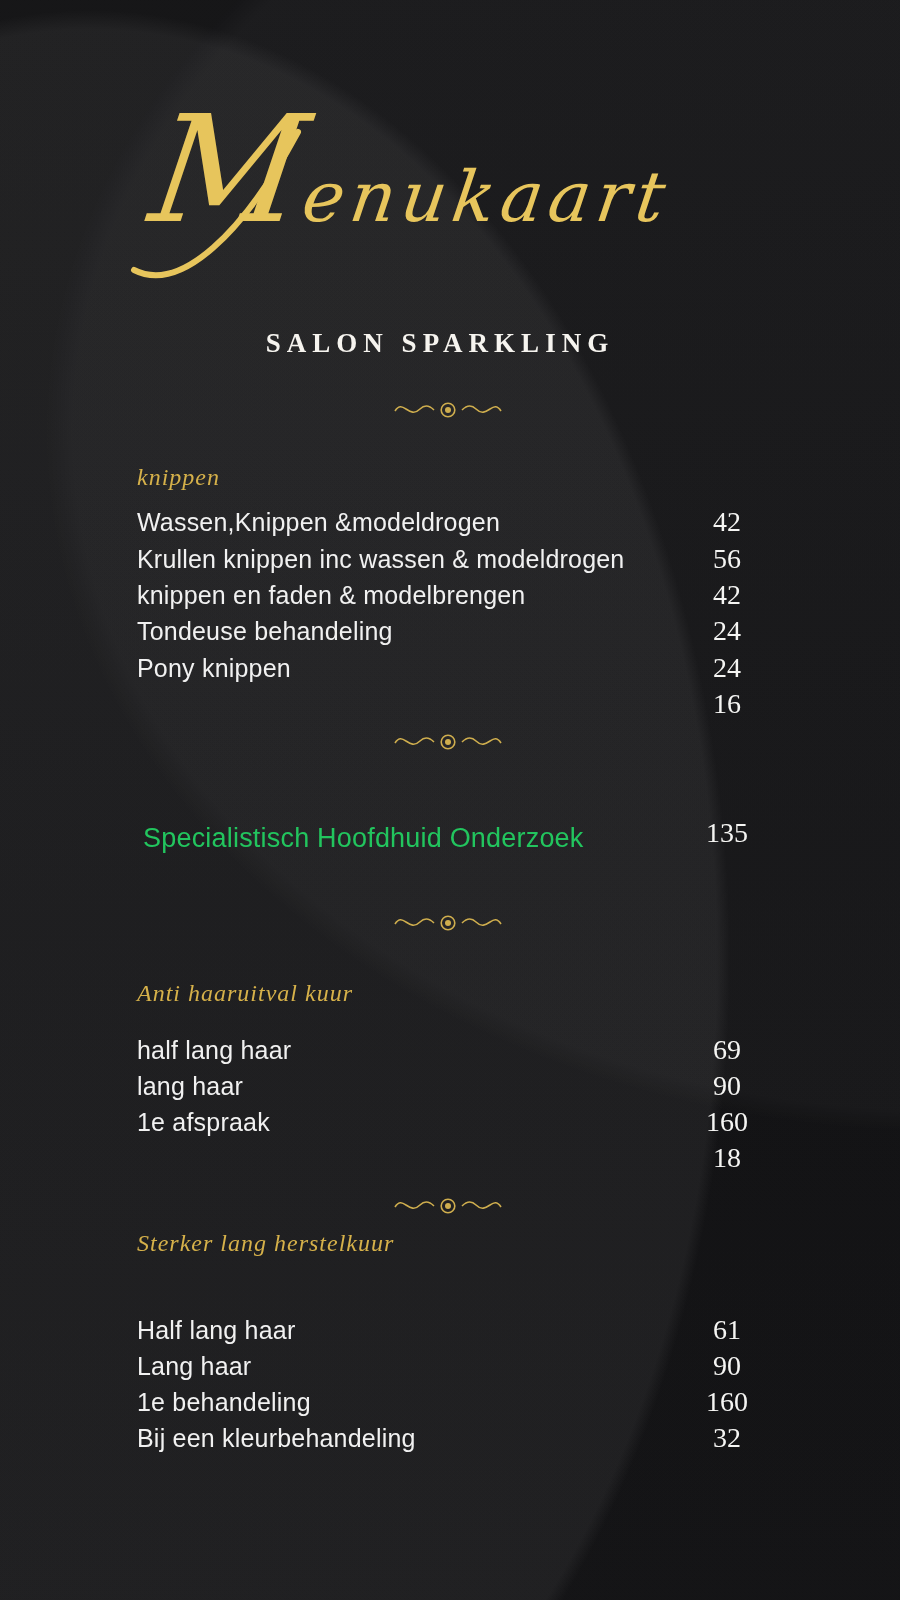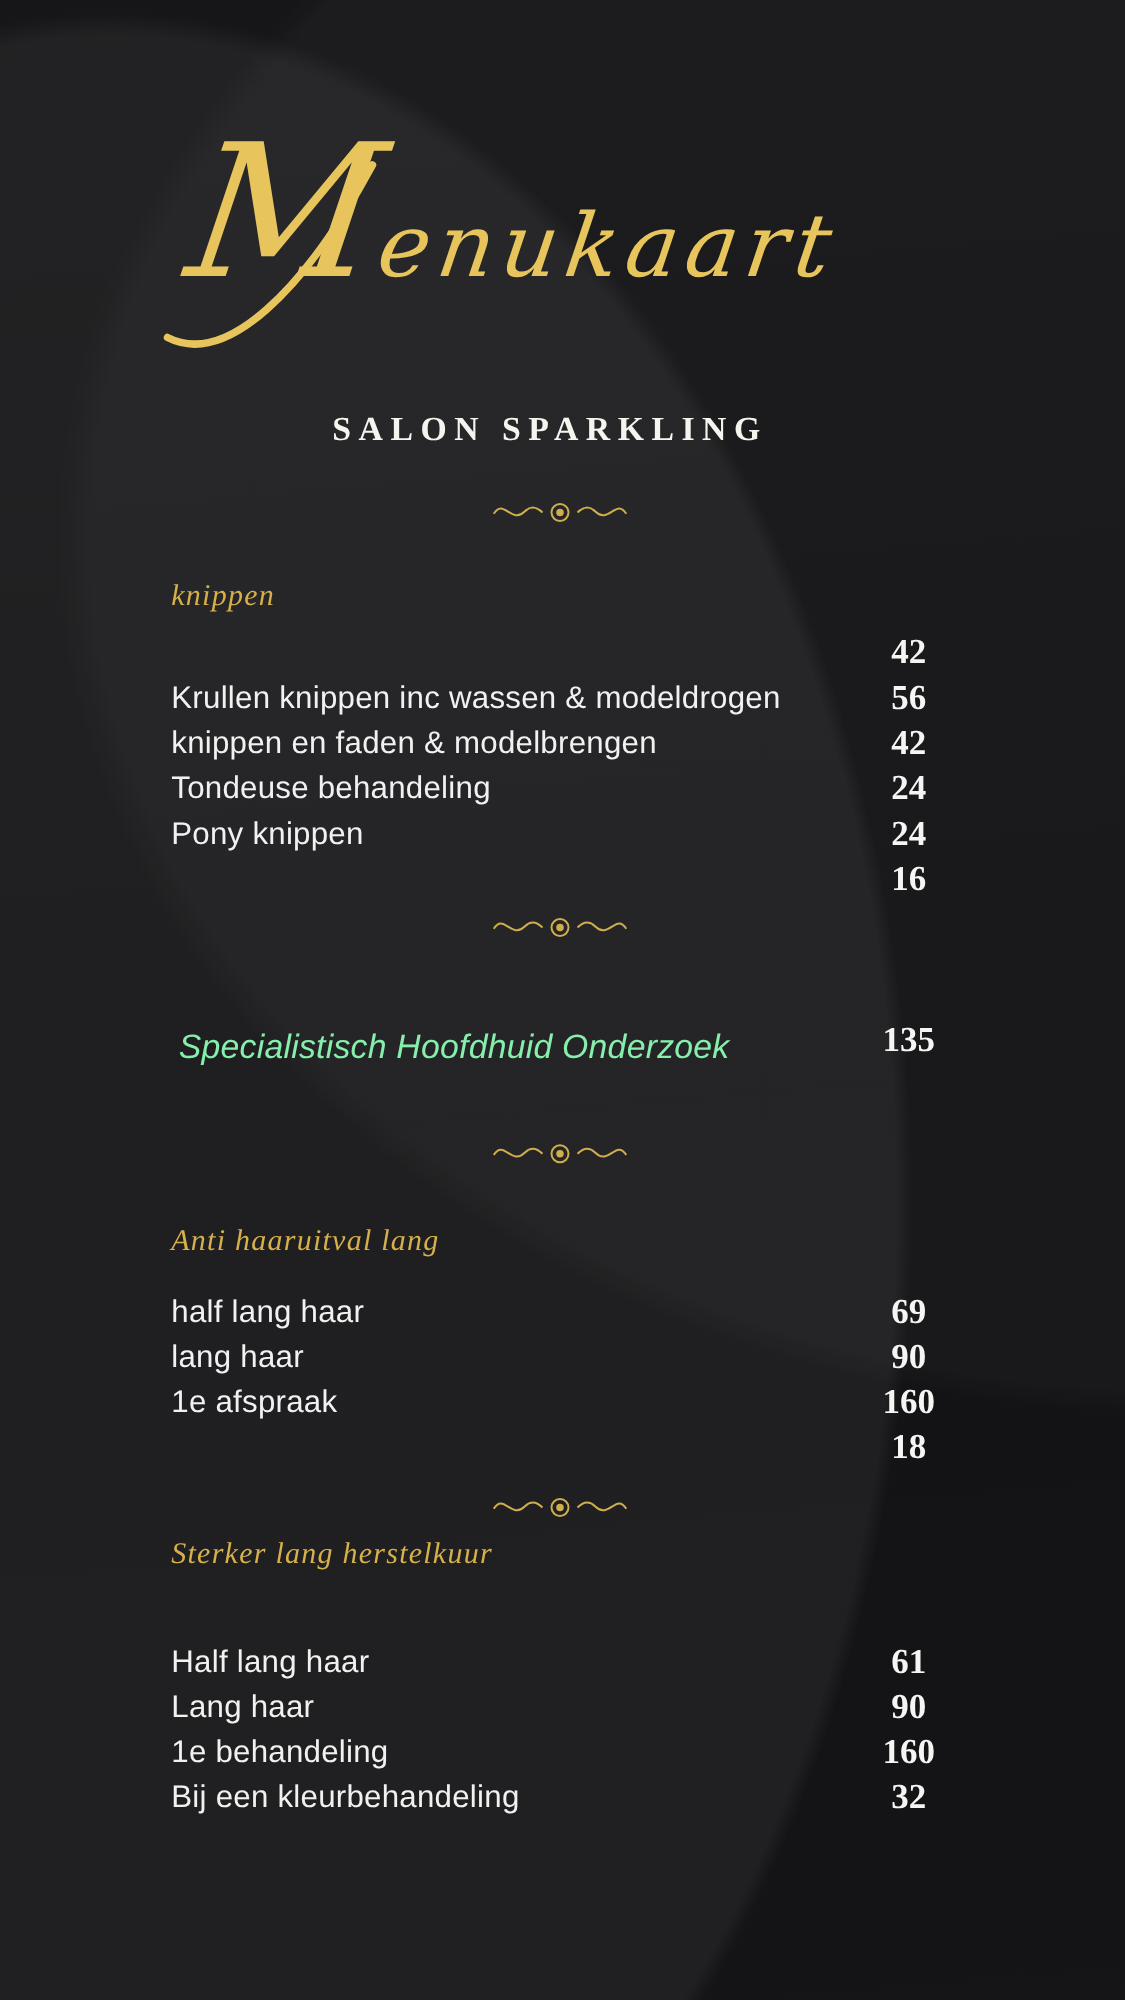--- a/index.html
+++ b/index.html
@@ -91,31 +91,29 @@
     letter-spacing: 0.2px;
     color: #f1f1f1;
   }
   .row .price {
     position: absolute; left: 679px; width: 96px; top: 50%;
     transform: translateY(-50%);
     text-align: center;
     font-family: "Liberation Serif", serif;
     font-size: 28px;
     color: #f5f5f3;
-    font-weight: bold;
   }
 
   
   .rows-special { top: 814px; }
   .rows-special .row { height: 48px; }
   .rows-special .label {
     left: 143px;
-    font-style: italic;
     font-size: 27px;
-    color: #86efac;
+    color: #22c55e;
   }
   .rows-special .price { top: calc(50% - 5px); }
 </style>
 </head>
 <body>
 
 <svg width="0" height="0" style="position:absolute" aria-hidden="true">
   <defs>
     <linearGradient id="goldL" x1="0" y1="0" x2="1" y2="0">
       <stop offset="0" stop-color="#c7a645" stop-opacity="0"></stop>
@@ -148,20 +146,21 @@
         <path d="M368,14 c-8,-13 -14,9 -25,-2 c-5,-5 -10,-3 -14,1"></path>
         <circle cx="315" cy="13" r="6.8"></circle>
         <circle cx="315" cy="13" r="3" fill="#cfae4e" stroke="none"></circle>
       </g>
     </g>
   </svg>
 
   <div class="heading h-knippen">knippen</div>
   <div class="rows rows-1">
     <div class="row">
+      <span class="label">Wassen,Knippen &amp;modeldrogen</span>
       <span class="price">42</span>
     </div>
     <div class="row">
       <span class="label">Krullen knippen inc wassen &amp; modeldrogen</span>
       <span class="price">56</span>
     </div>
     <div class="row">
       <span class="label">knippen en faden &amp; modelbrengen</span>
       <span class="price">42</span>
     </div>
@@ -204,21 +203,21 @@
       <path d="M368,13 H626" stroke="url(#goldR)"></path>
       <g stroke="#cfae4e">
         <path d="M262,14 c8,-13 14,9 25,-2 c5,-5 10,-3 14,1"></path>
         <path d="M368,14 c-8,-13 -14,9 -25,-2 c-5,-5 -10,-3 -14,1"></path>
         <circle cx="315" cy="13" r="6.8"></circle>
         <circle cx="315" cy="13" r="3" fill="#cfae4e" stroke="none"></circle>
       </g>
     </g>
   </svg>
 
-  <div class="heading h-anti">Anti haaruitval lang</div>
+  <div class="heading h-anti">Anti haaruitval kuur</div>
   <div class="rows rows-3">
     <div class="row">
       <span class="label">half lang haar</span>
       <span class="price">69</span>
     </div>
     <div class="row">
       <span class="label">lang haar</span>
       <span class="price">90</span>
     </div>
     <div class="row">

